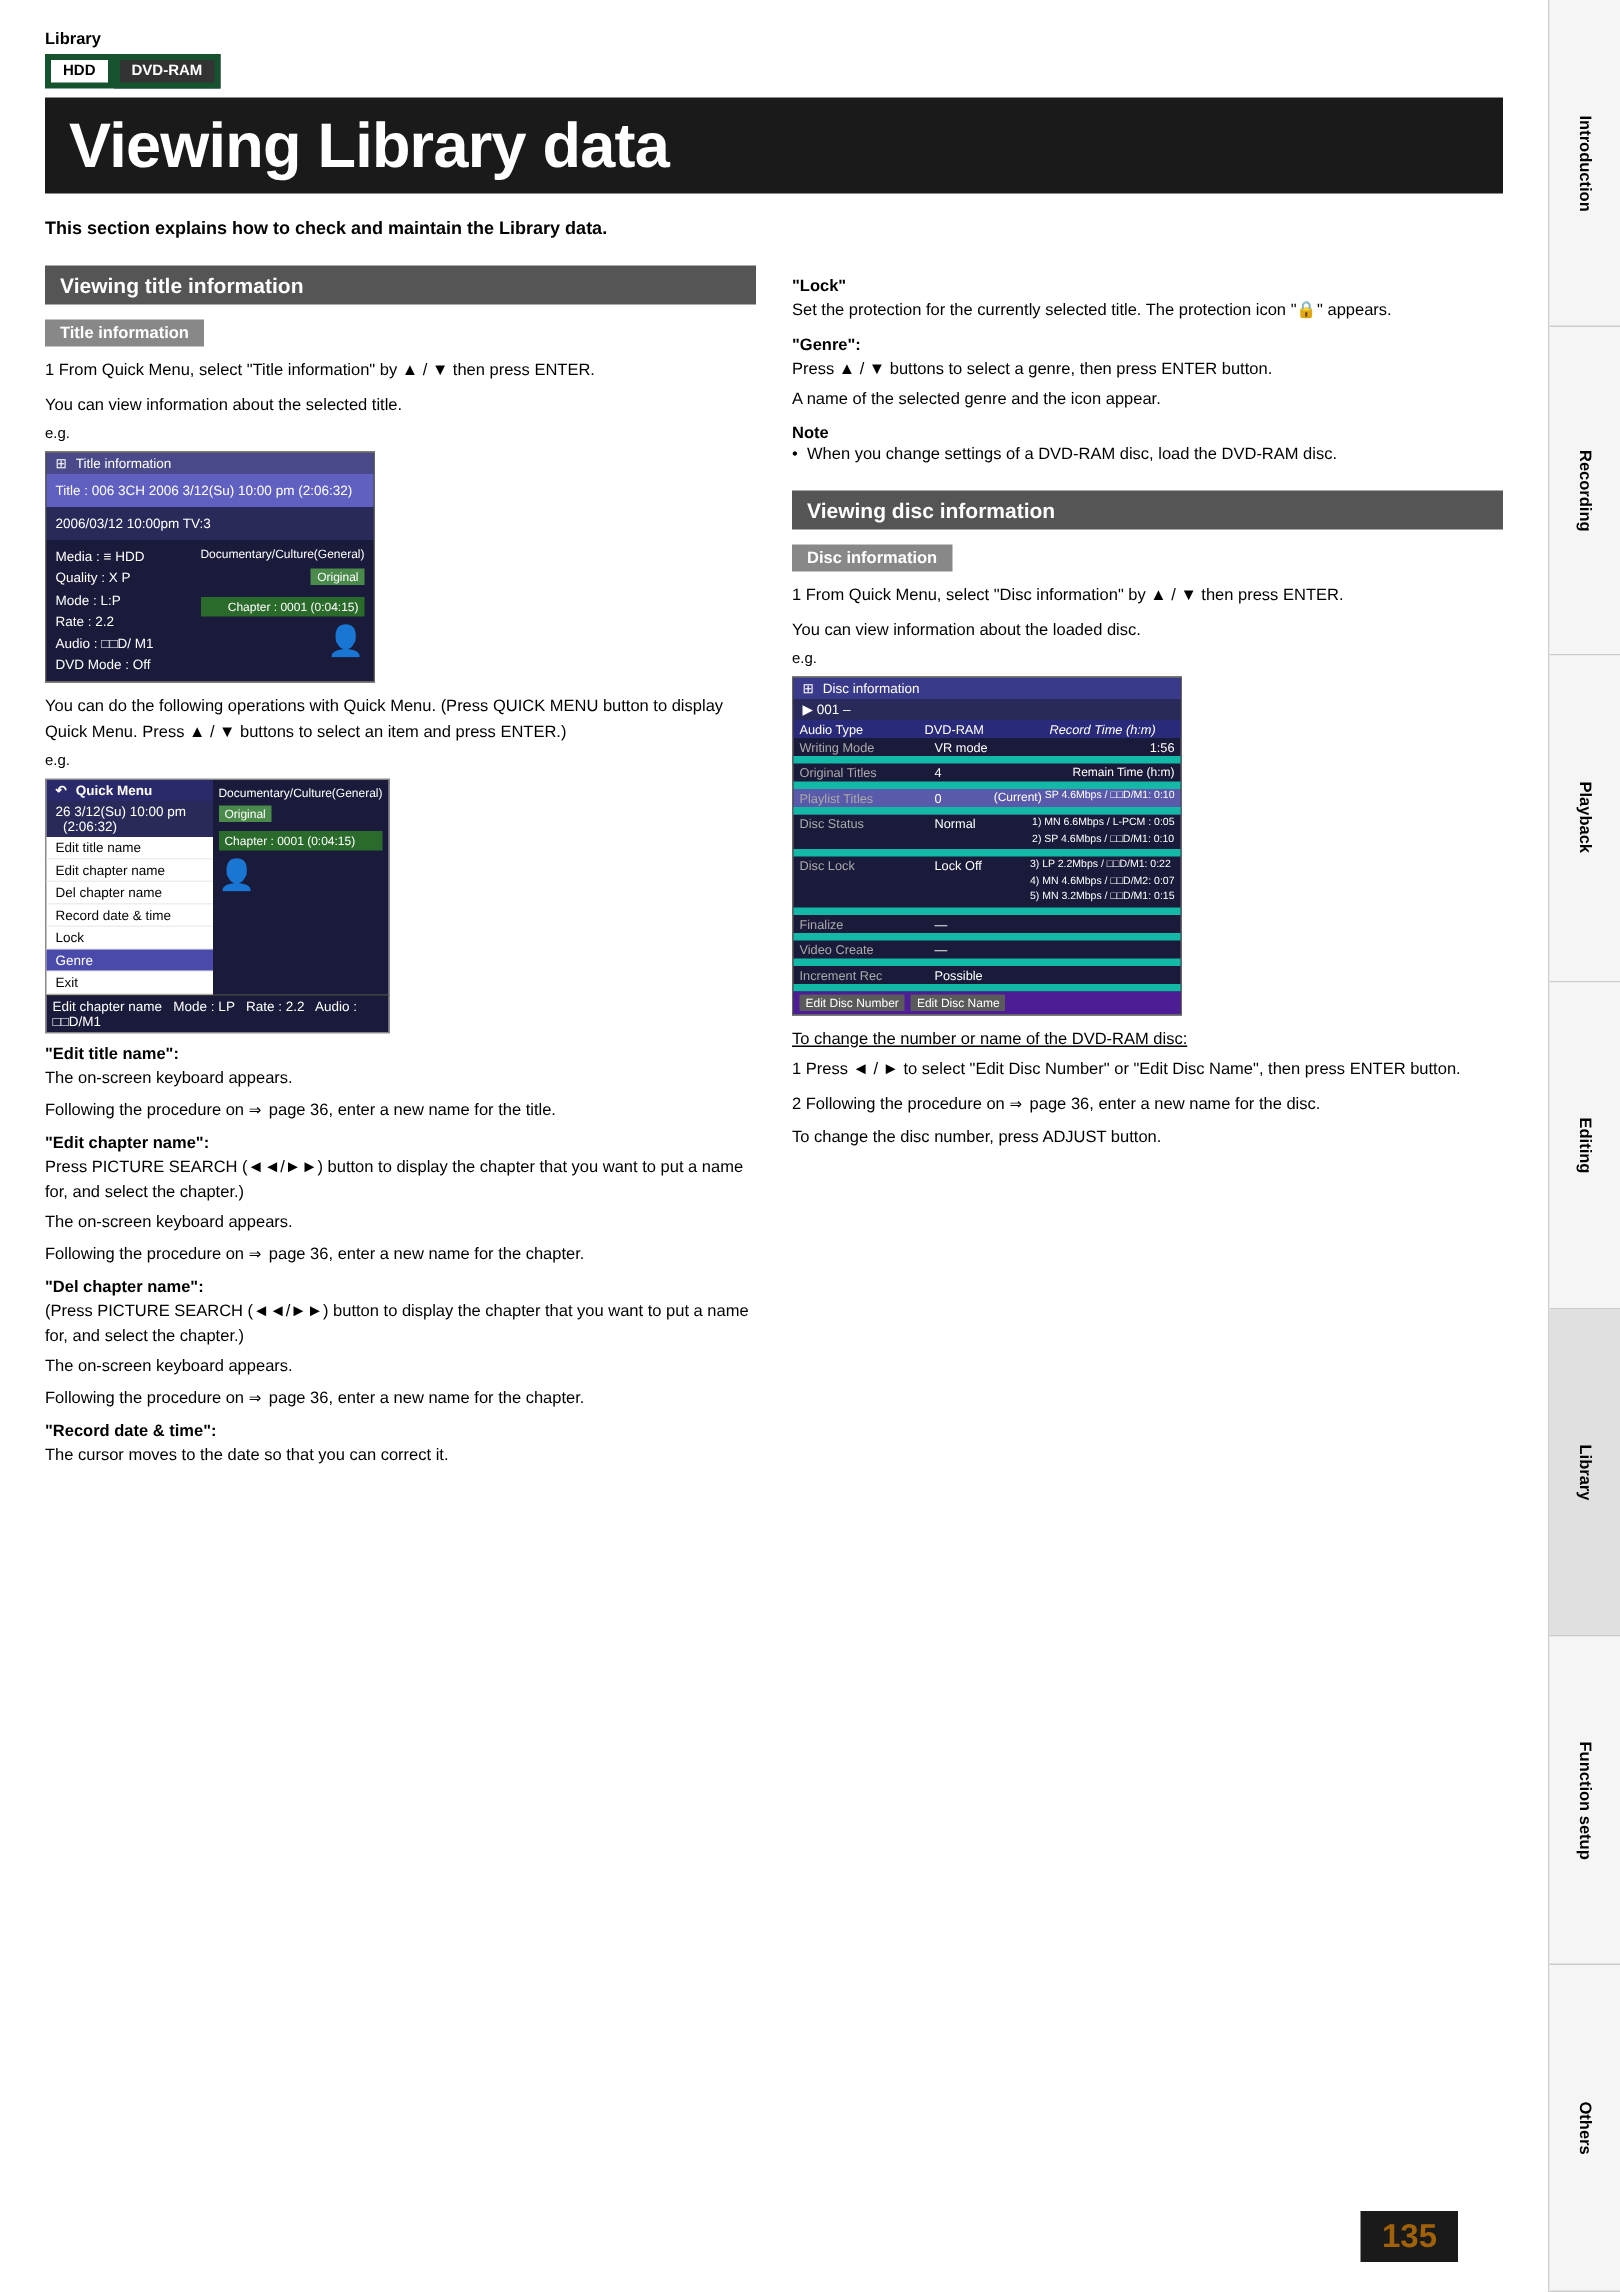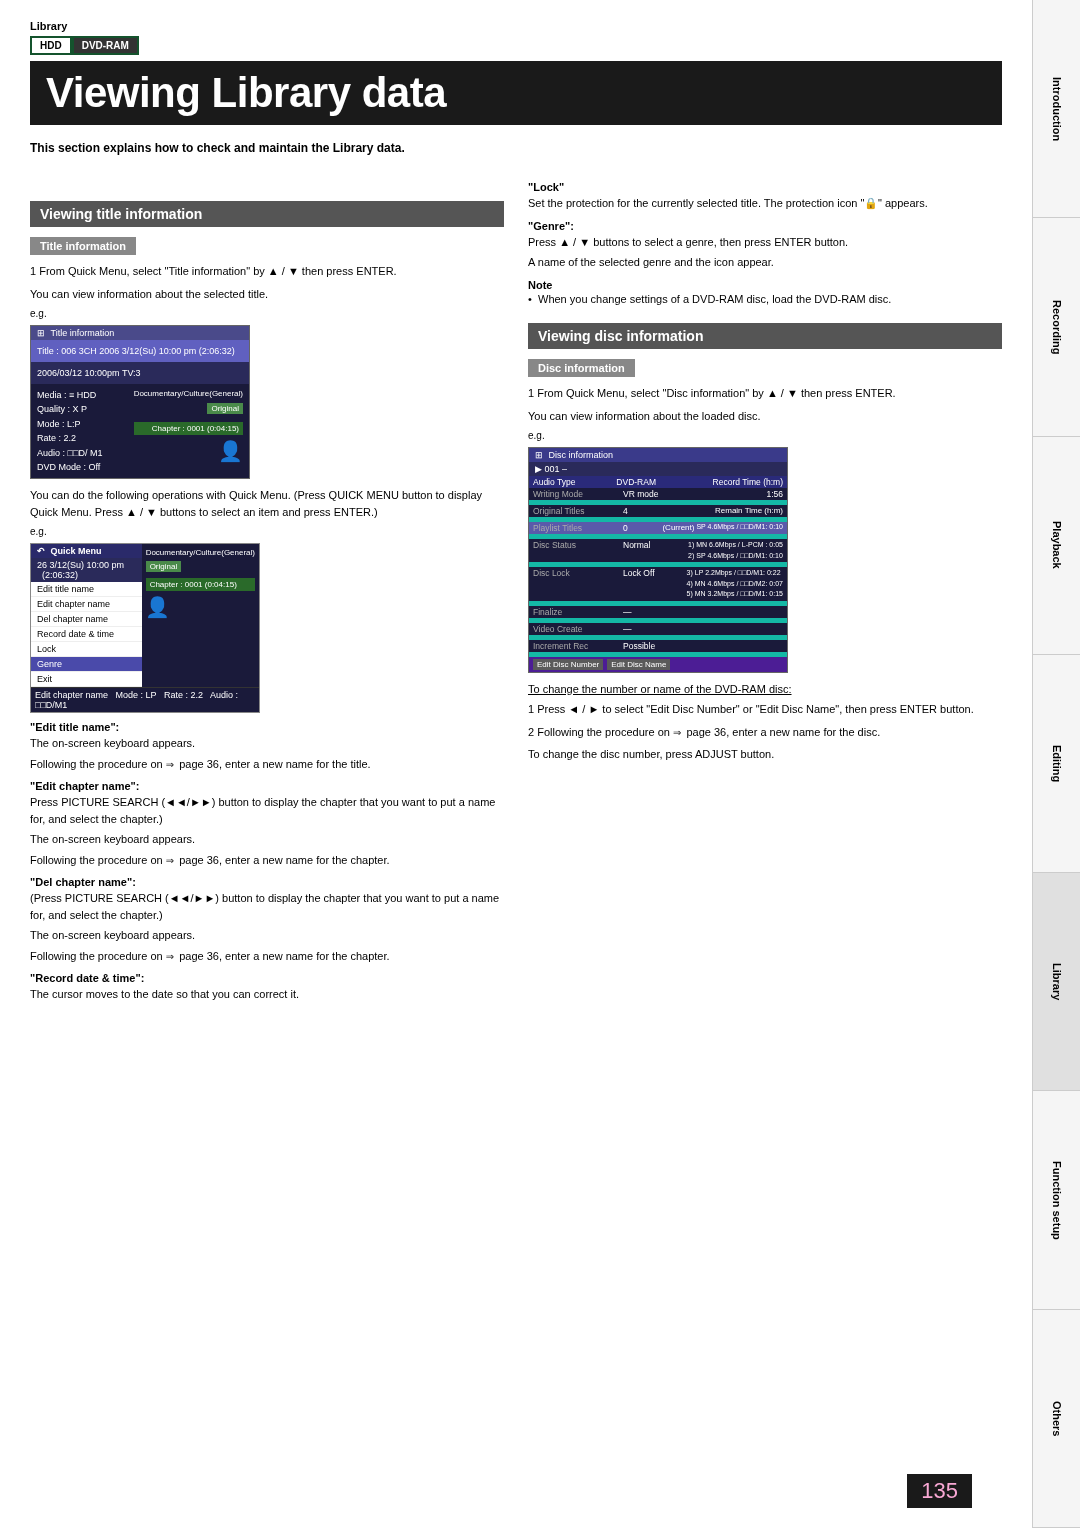--- a/index.html
+++ b/index.html
@@ -50,21 +50,21 @@
     }
     .format-badges {
       display: flex;
       gap: 0;
       margin-bottom: 6px;
     }
     .badge {
       padding: 2px 8px;
       font-size: 10px;
       font-weight: bold;
-      border: 2px solid #14532d;
+      border: 4px solid #14532d;
     }
     .badge-hdd {
       background: #fff;
     }
     .badge-dvd {
       background: #333;
       color: #fff;
     }
     .page-title {
       font-size: 42px;
@@ -77,21 +77,20 @@
     }
     .intro-text {
       font-weight: bold;
       font-size: 12px;
       margin-bottom: 18px;
     }
 
     
     .section {
       margin-bottom: 16px;
-      margin-top: 28px;
     }
     .section-header {
       background: #555;
       color: #fff;
       font-size: 14px;
       font-weight: bold;
       padding: 5px 10px;
       margin-bottom: 10px;
     }
     .subsection-header {
@@ -282,23 +281,23 @@
       position: absolute;
       left: 0;
     }
 
     
     .page-number {
       position: absolute;
       bottom: 20px;
       right: 60px;
       font-size: 22px;
-      font-weight: normal;
+      font-weight: bold;
       background: #1a1a1a;
-      color: #f9a8d4;
+      color: #a16207;
       padding: 4px 14px;
     }
 
     .underline {
       text-decoration: underline;
     }
     .page-ref {
       display: inline-flex;
       align-items: center;
       font-size: 10px;
@@ -468,21 +467,21 @@
           <div class="di-title-bar">
             <span>⊞</span>
             <span>Disc information</span>
           </div>
           <div style="background:#2a2a5a;color:#fff;padding:2px 6px;font-size:9px;">
             ▶ <span>001 –</span>
           </div>
           <div class="di-header-row">
             <span style="flex:1;">Audio Type</span>
             <span style="flex:1;">DVD-RAM</span>
-            <span style="flex:1;text-align:right;">Record Time (h:m)</span>
+            <span style="flex:1;font-style:italic;">Record Time (h:m)</span>
           </div>
           <div class="di-row">
             <span class="di-label">Writing Mode</span>
             <span class="di-value">VR mode</span>
             <span>1:56</span>
           </div>
           <div class="di-row">
             <span class="di-label">Original Titles</span>
             <span class="di-value">4</span>
             <span style="font-size:8px;">Remain Time (h:m)</span>

